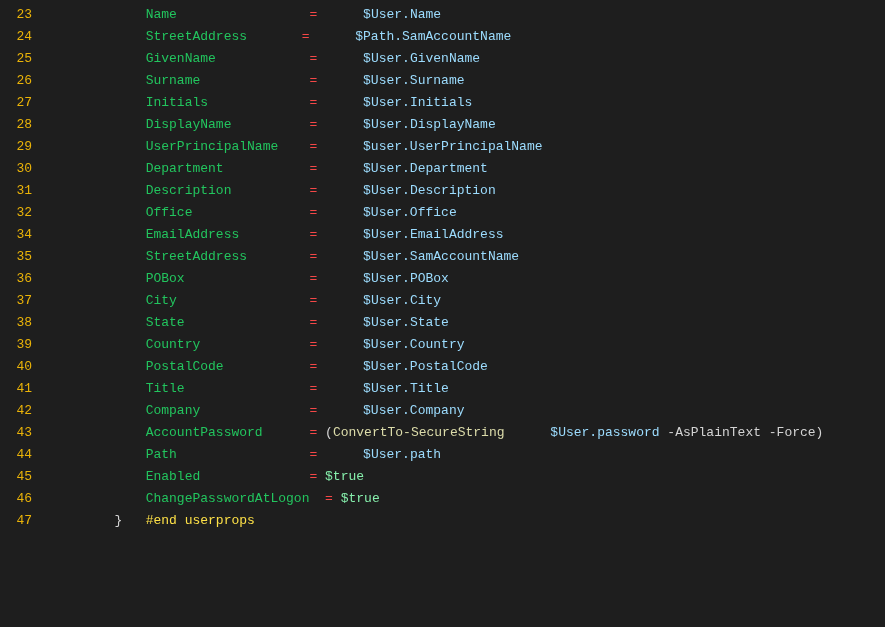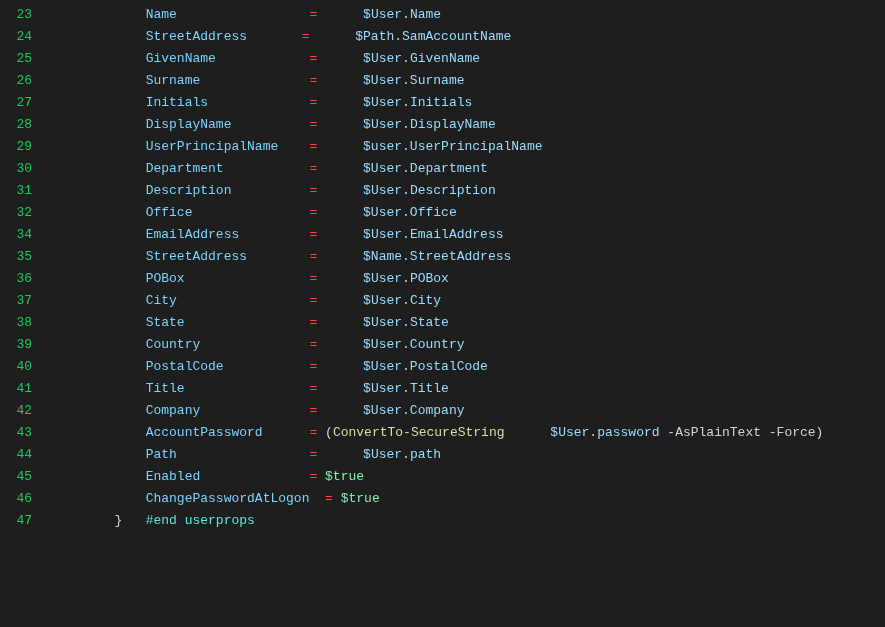--- a/index.html
+++ b/index.html
@@ -26,50 +26,50 @@
 
     .code-line {
       display: table-row;
     }
 
     .line-number {
       display: table-cell;
       width: 48px;
       text-align: right;
       padding-right: 16px;
-      color: #22c55e;
+      color: #eab308;
       user-select: none;
       vertical-align: top;
     }
 
     .line-content {
       display: table-cell;
       padding-left: 4px;
       white-space: pre;
     }
 
     .property-name {
-      color: #7dd3fc;
+      color: #22c55e;
     }
 
     .operator {
       color: #f44747;
     }
 
     .value-plain {
       color: #9cdcfe;
       margin-left: 38px;
     }
 
     .value-true {
       color: #86efac;
     }
 
     .comment {
-      color: #5eead4;
+      color: #fde047;
     }
 
     .brace {
       color: #d4d4d4;
     }
 
     .paren-func {
       color: #dcdcaa;
     }
   </style>
@@ -116,21 +116,21 @@
     <div class="code-line">
       <div class="line-number">32</div>
       <div class="line-content">            <span class="property-name">Office</span>              <span class="operator"> = </span><span class="value-plain">$User.Office</span></div>
     </div>
     <div class="code-line">
       <div class="line-number">34</div>
       <div class="line-content">            <span class="property-name">EmailAddress</span>        <span class="operator"> = </span><span class="value-plain">$User.EmailAddress</span></div>
     </div>
     <div class="code-line">
       <div class="line-number">35</div>
-      <div class="line-content">            <span class="property-name">StreetAddress</span>       <span class="operator"> = </span><span class="value-plain">$Name.StreetAddress</span></div>
+      <div class="line-content">            <span class="property-name">StreetAddress</span>       <span class="operator"> = </span><span class="value-plain">$User.SamAccountName</span></div>
     </div>
     <div class="code-line">
       <div class="line-number">36</div>
       <div class="line-content">            <span class="property-name">POBox</span>               <span class="operator"> = </span><span class="value-plain">$User.POBox</span></div>
     </div>
     <div class="code-line">
       <div class="line-number">37</div>
       <div class="line-content">            <span class="property-name">City</span>                <span class="operator"> = </span><span class="value-plain">$User.City</span></div>
     </div>
     <div class="code-line">

